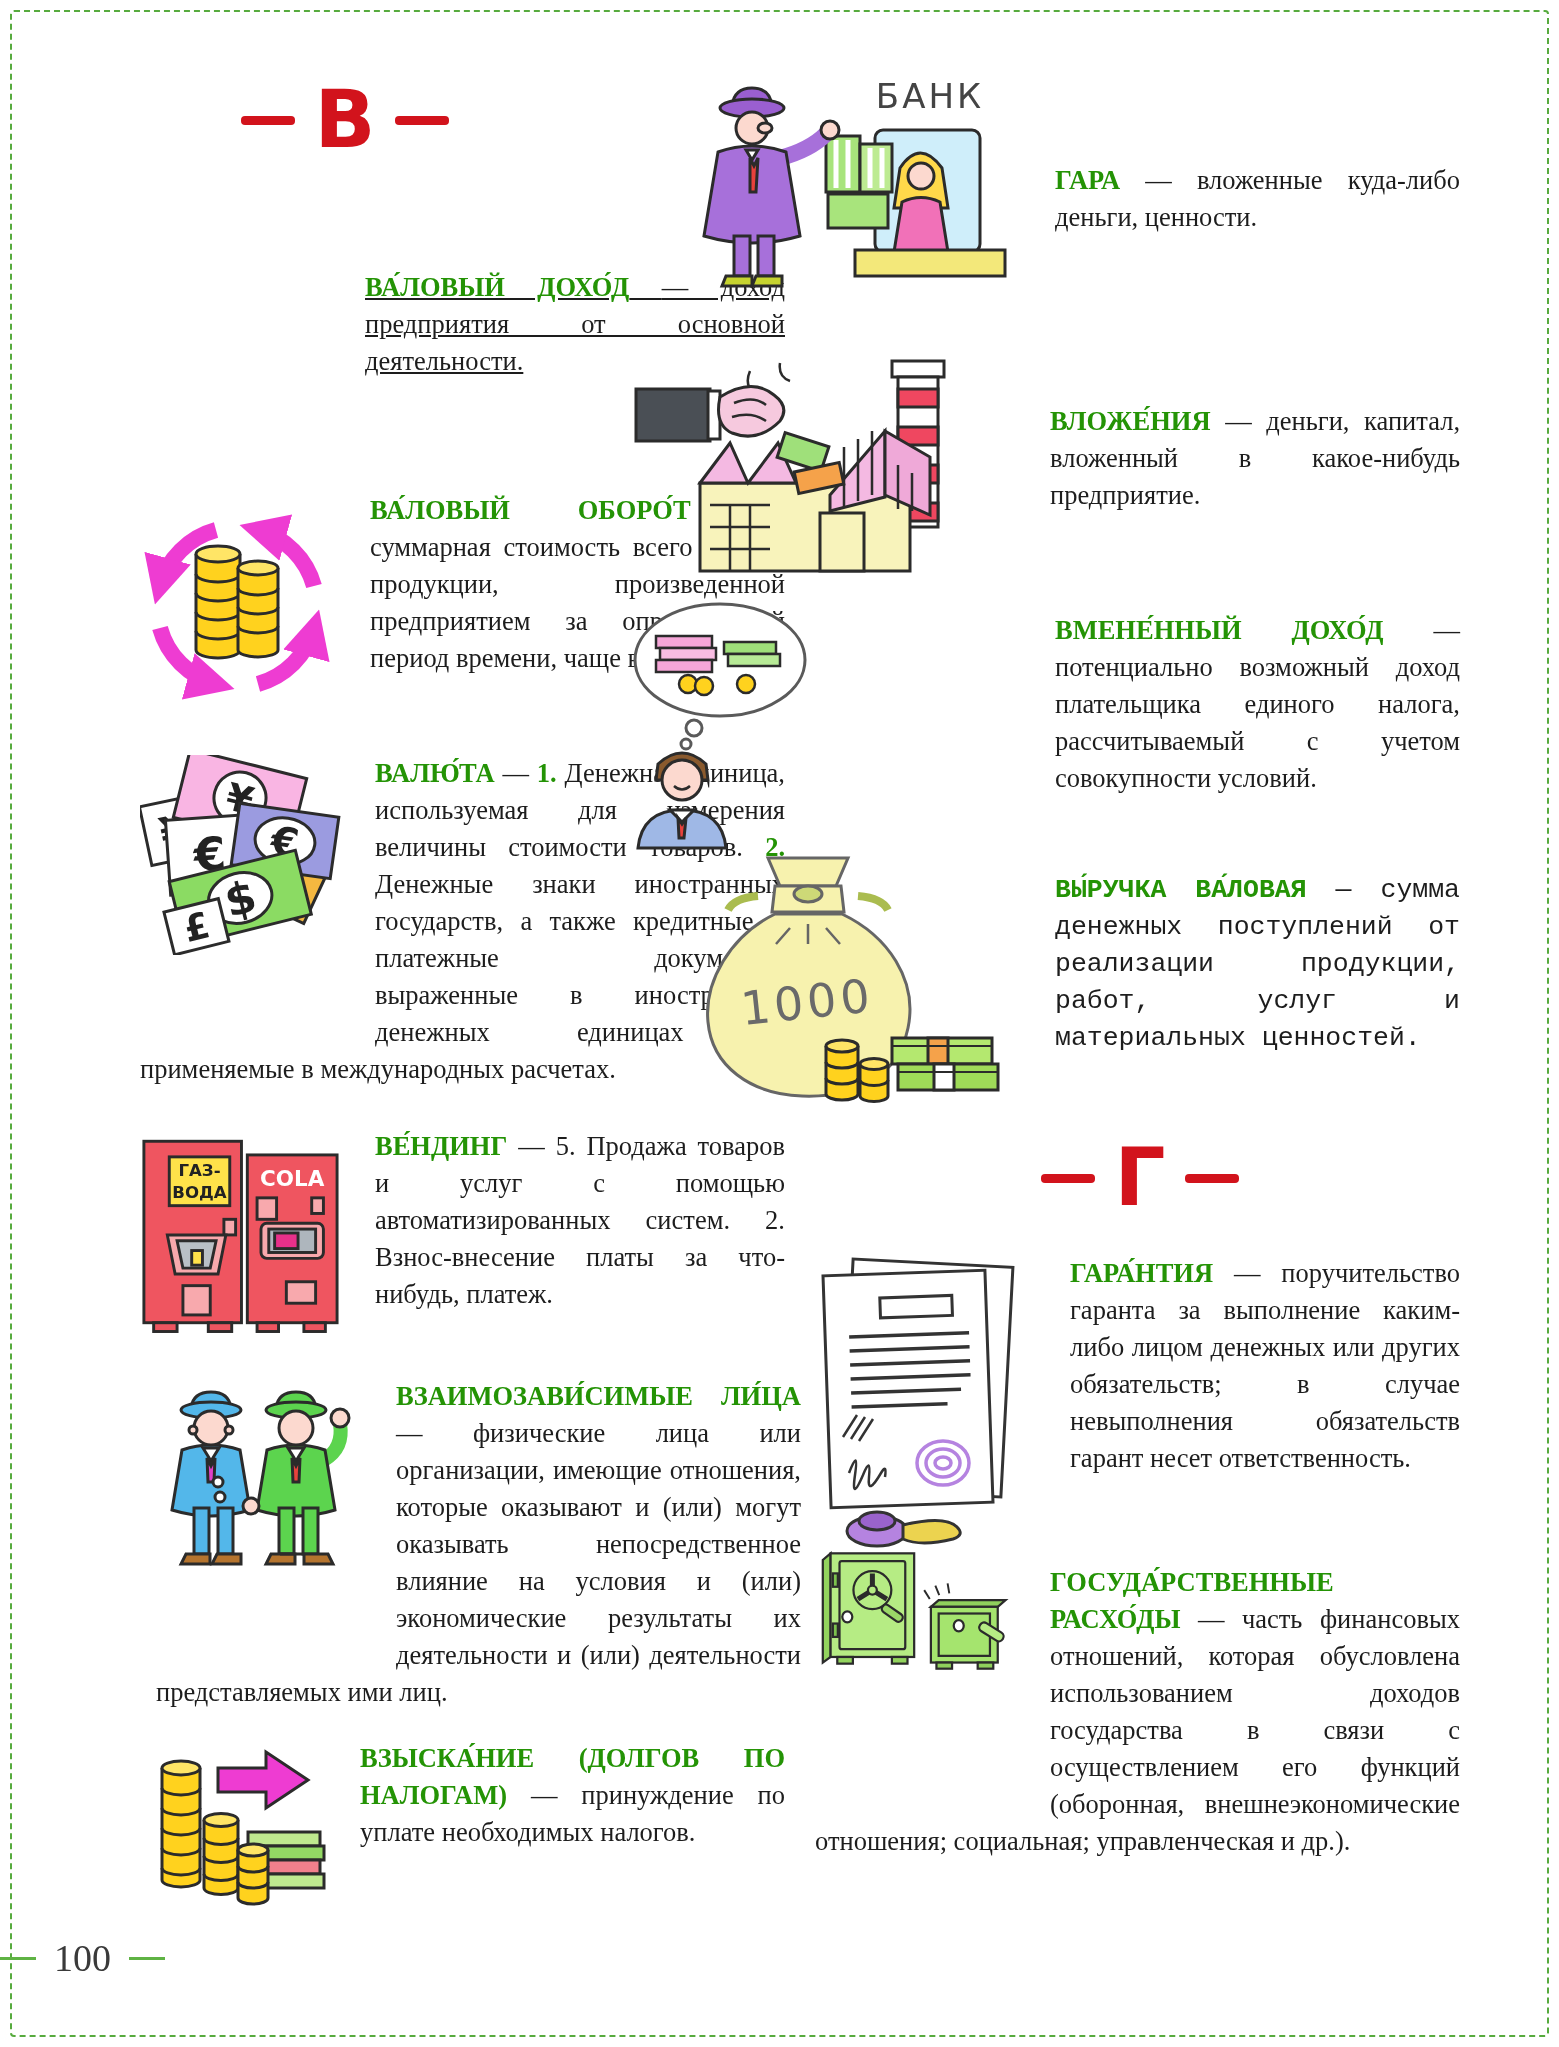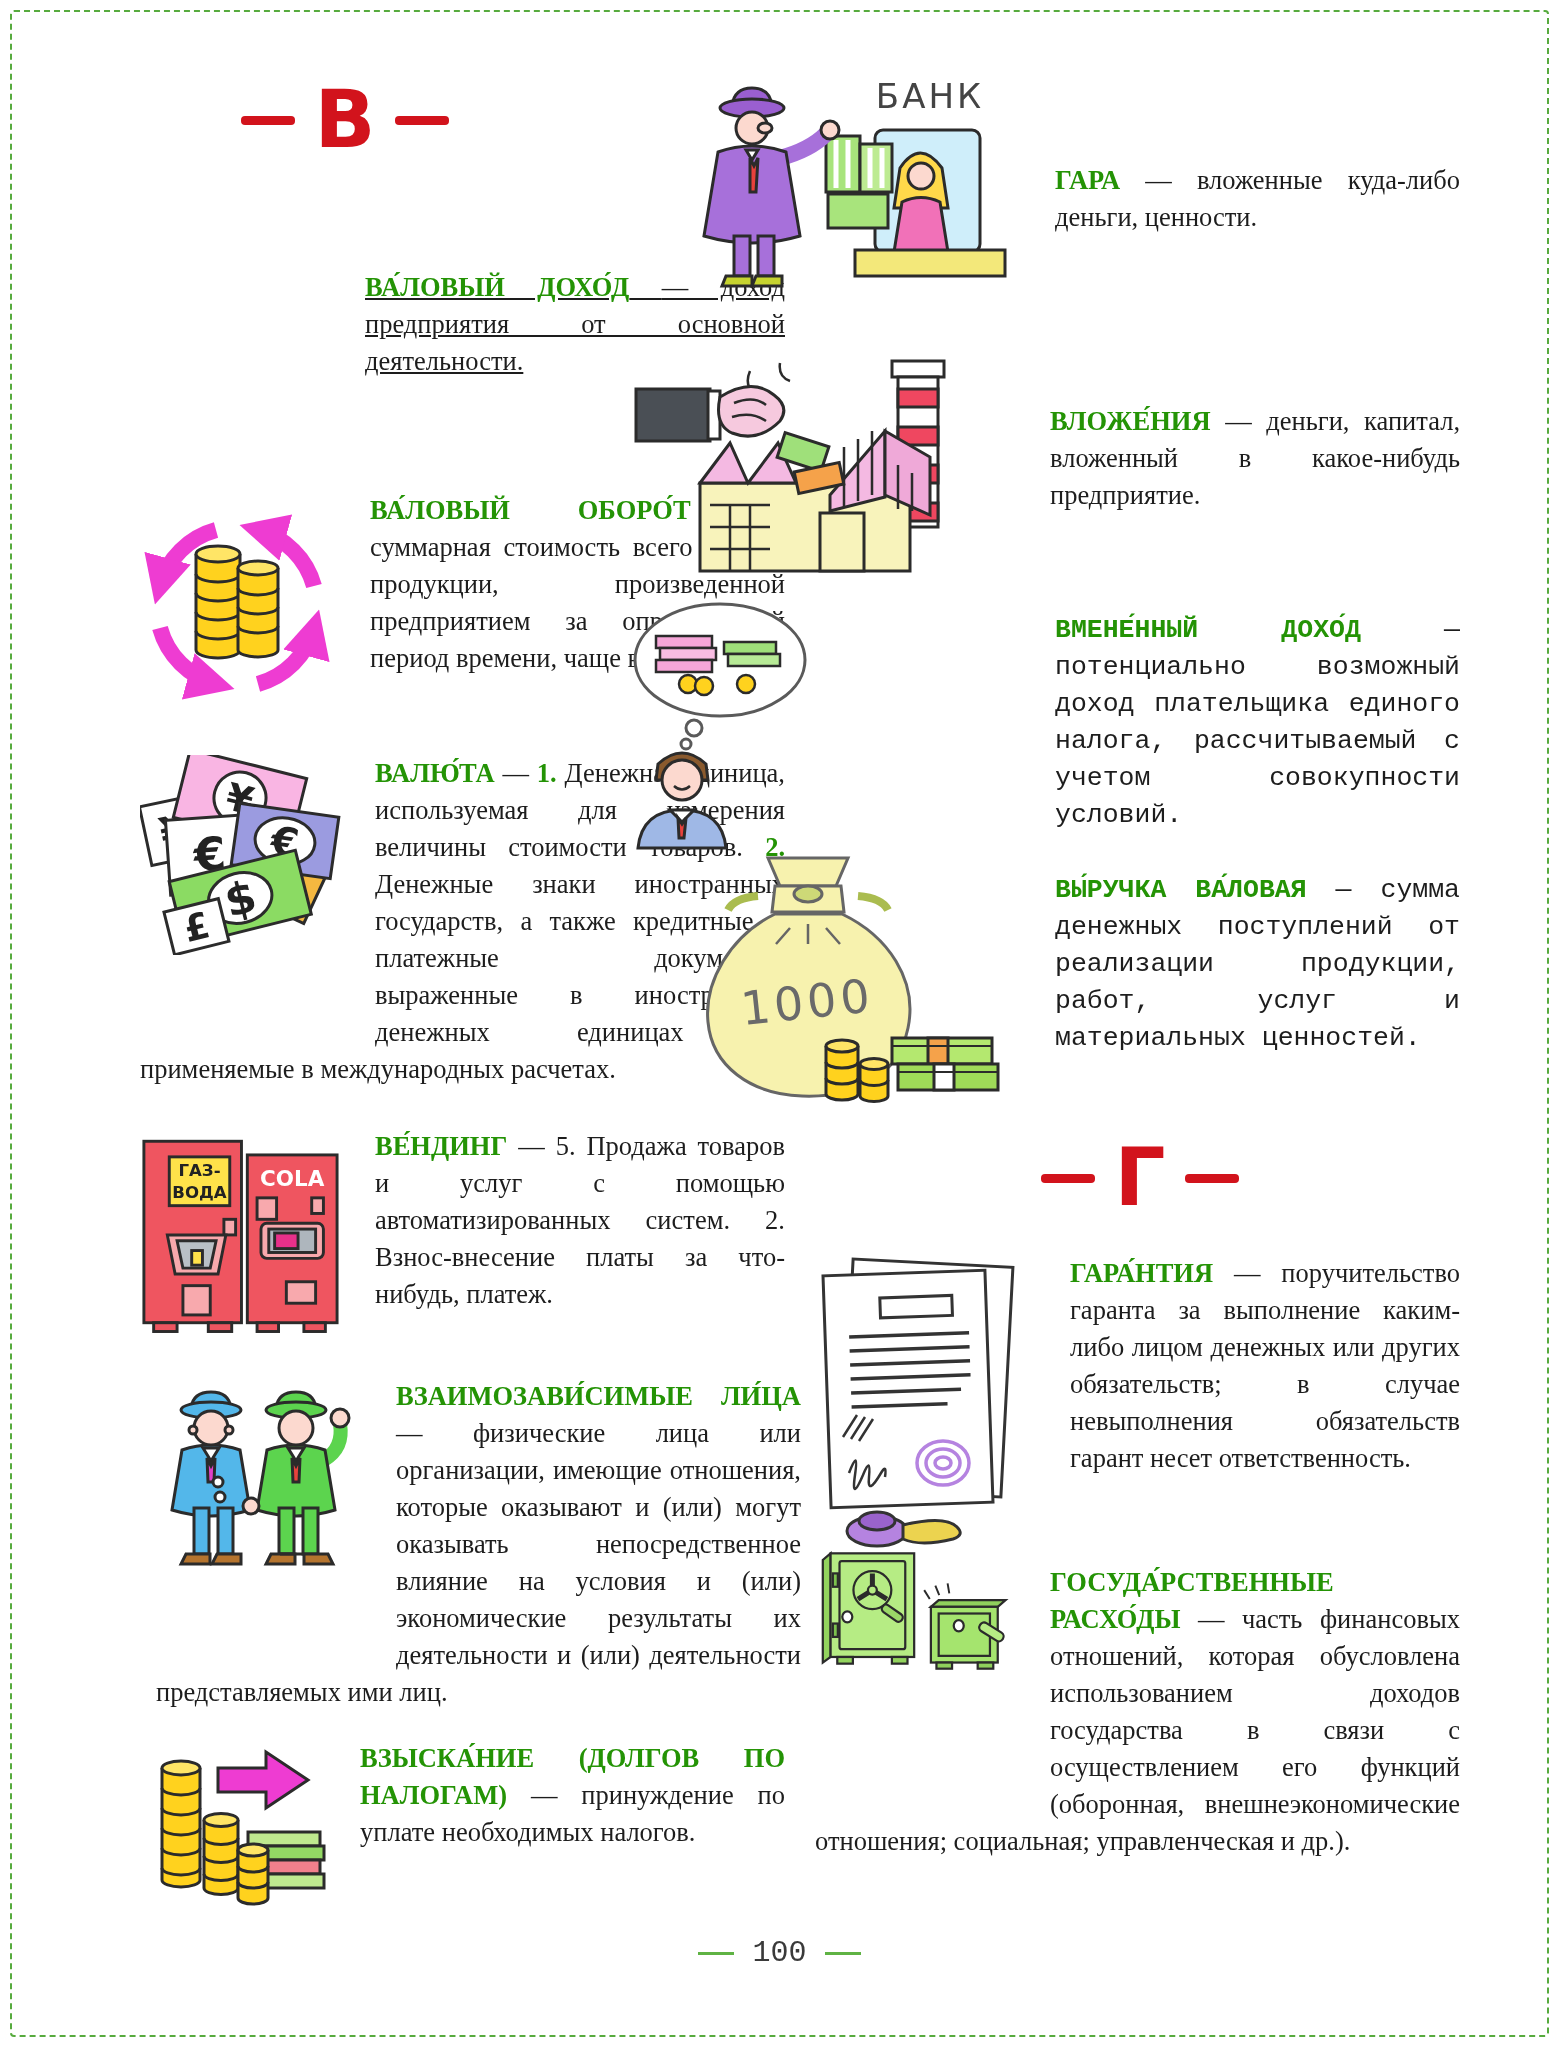--- a/index.html
+++ b/index.html
@@ -8,22 +8,22 @@
   .page-border{position:absolute;inset:10px;border:2px dashed #57ab3e;border-radius:4px;pointer-events:none;}
   .section-head{position:absolute;display:flex;align-items:center;justify-content:center;gap:20px;}
   .section-head .bar{width:54px;height:9px;background:#d2131c;border-radius:4px;}
   .section-head .letter{font-family:"DejaVu Sans","Liberation Sans",sans-serif;font-weight:bold;
         color:#d2131c;font-size:80px;line-height:1;}
   .entry{position:absolute;font-size:26.5px;line-height:37px;text-align:justify;}
   .entry p{margin:0;}
   .fig{float:left;margin:0;}
   .term{color:#249305;font-weight:bold;}
   .gnum{color:#249305;font-weight:bold;}
-  .pagenum{position:absolute;left:0;right:0;top:1936px;display:flex;align-items:center;justify-content:center;gap:18px;
-        font-family:Liberation Mono, monospace;font-size:30px;color:#3a3a3a;}
+  .pagenum{position:absolute;left:0;right:0;top:1936px;display:flex;align-items:center;justify-content:flex-start;gap:18px;
+        font-family:Liberation Serif, serif;font-size:38px;color:#3a3a3a;}
   .pagenum .dash{width:36px;height:3px;background:#5fb344;}
   svg{display:block;}
   svg text{font-family:"DejaVu Sans","Liberation Sans",sans-serif;}
 </style>
 </head>
 <body>
 
 <div class="page">
   <div class="page-border"></div>
 
@@ -254,21 +254,21 @@
           <path d="M90,42 q32,-20 54,-2 q16,12 6,26 q-22,22 -48,12 q-18,-8 -12,-36 z" fill="#f6c9de"></path>
           <path d="M104,48 q20,-8 32,2 M102,62 q20,-6 34,4" fill="none" stroke-width="2.5"></path>
           <rect x="150" y="84" width="46" height="26" fill="#9fe07a" transform="rotate(18 173 97)"></rect>
           <rect x="166" y="112" width="46" height="22" fill="#f5a24a" transform="rotate(-12 189 123)"></rect>
         </g>
       </svg>
     </figure>
     <p style="padding-top:48px;"><b class="term">ВЛОЖЕ́НИЯ</b> <span>— деньги, капитал, вложенный в какое-нибудь предприятие.</span></p>
   </div>
 
-  <div class="entry" style="left:630px;top:600px;width:830px;font-family:Liberation Mono, monospace;">
+  <div class="entry" style="left:630px;top:600px;width:830px;">
     <figure class="fig" style="width:400px;height:250px;margin-right:25px;">
       <svg width="180" height="250" viewBox="0 0 180 250">
         <g stroke="#5a5a5a" stroke-width="3">
           <ellipse cx="90" cy="60" rx="85" ry="56" fill="#ffffff"></ellipse>
           <circle cx="64" cy="128" r="8" fill="#ffffff"></circle>
           <circle cx="56" cy="144" r="5" fill="#ffffff"></circle>
         </g>
         <g stroke="#2b2b2b" stroke-width="2.5">
           <rect x="26" y="36" width="56" height="12" fill="#f6a6d8"></rect>
           <rect x="30" y="48" width="56" height="12" fill="#f8bce2"></rect>

